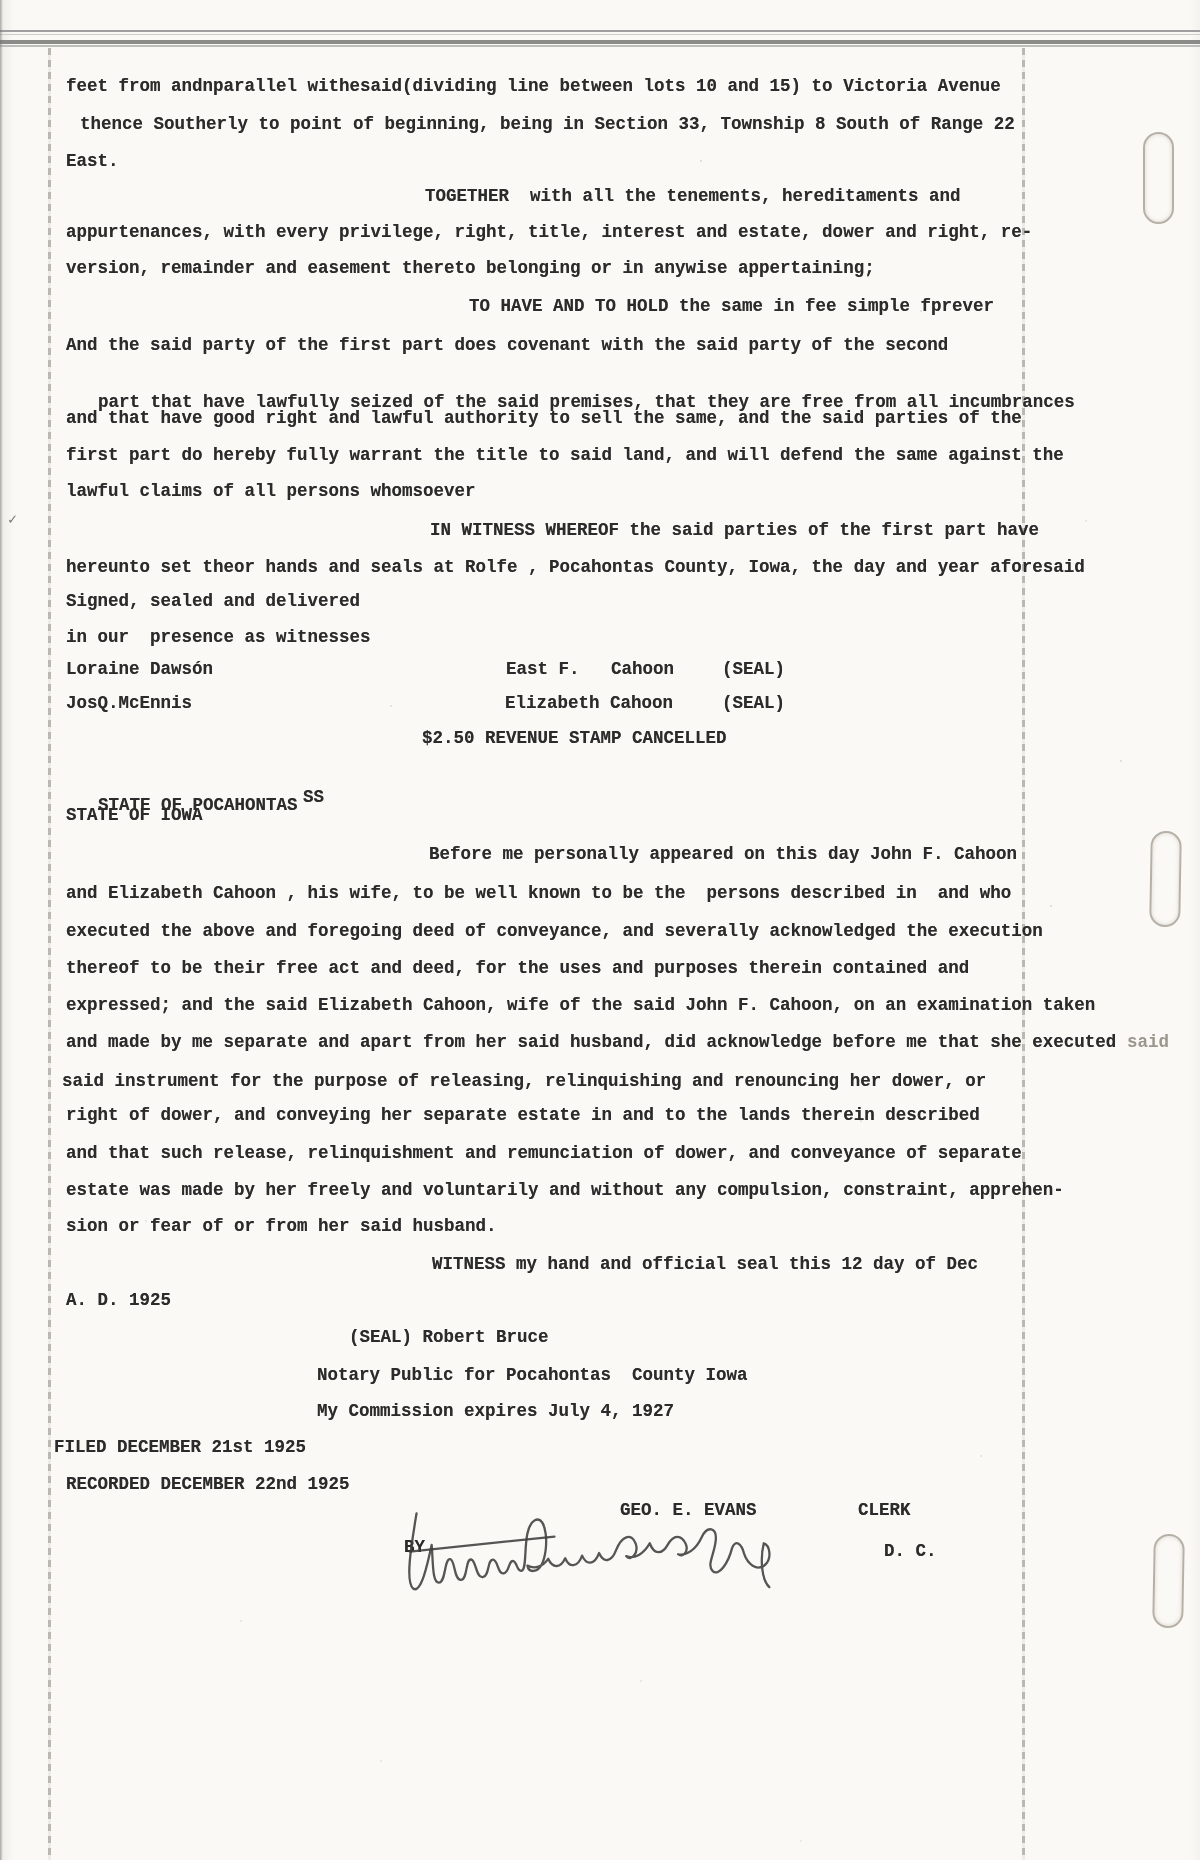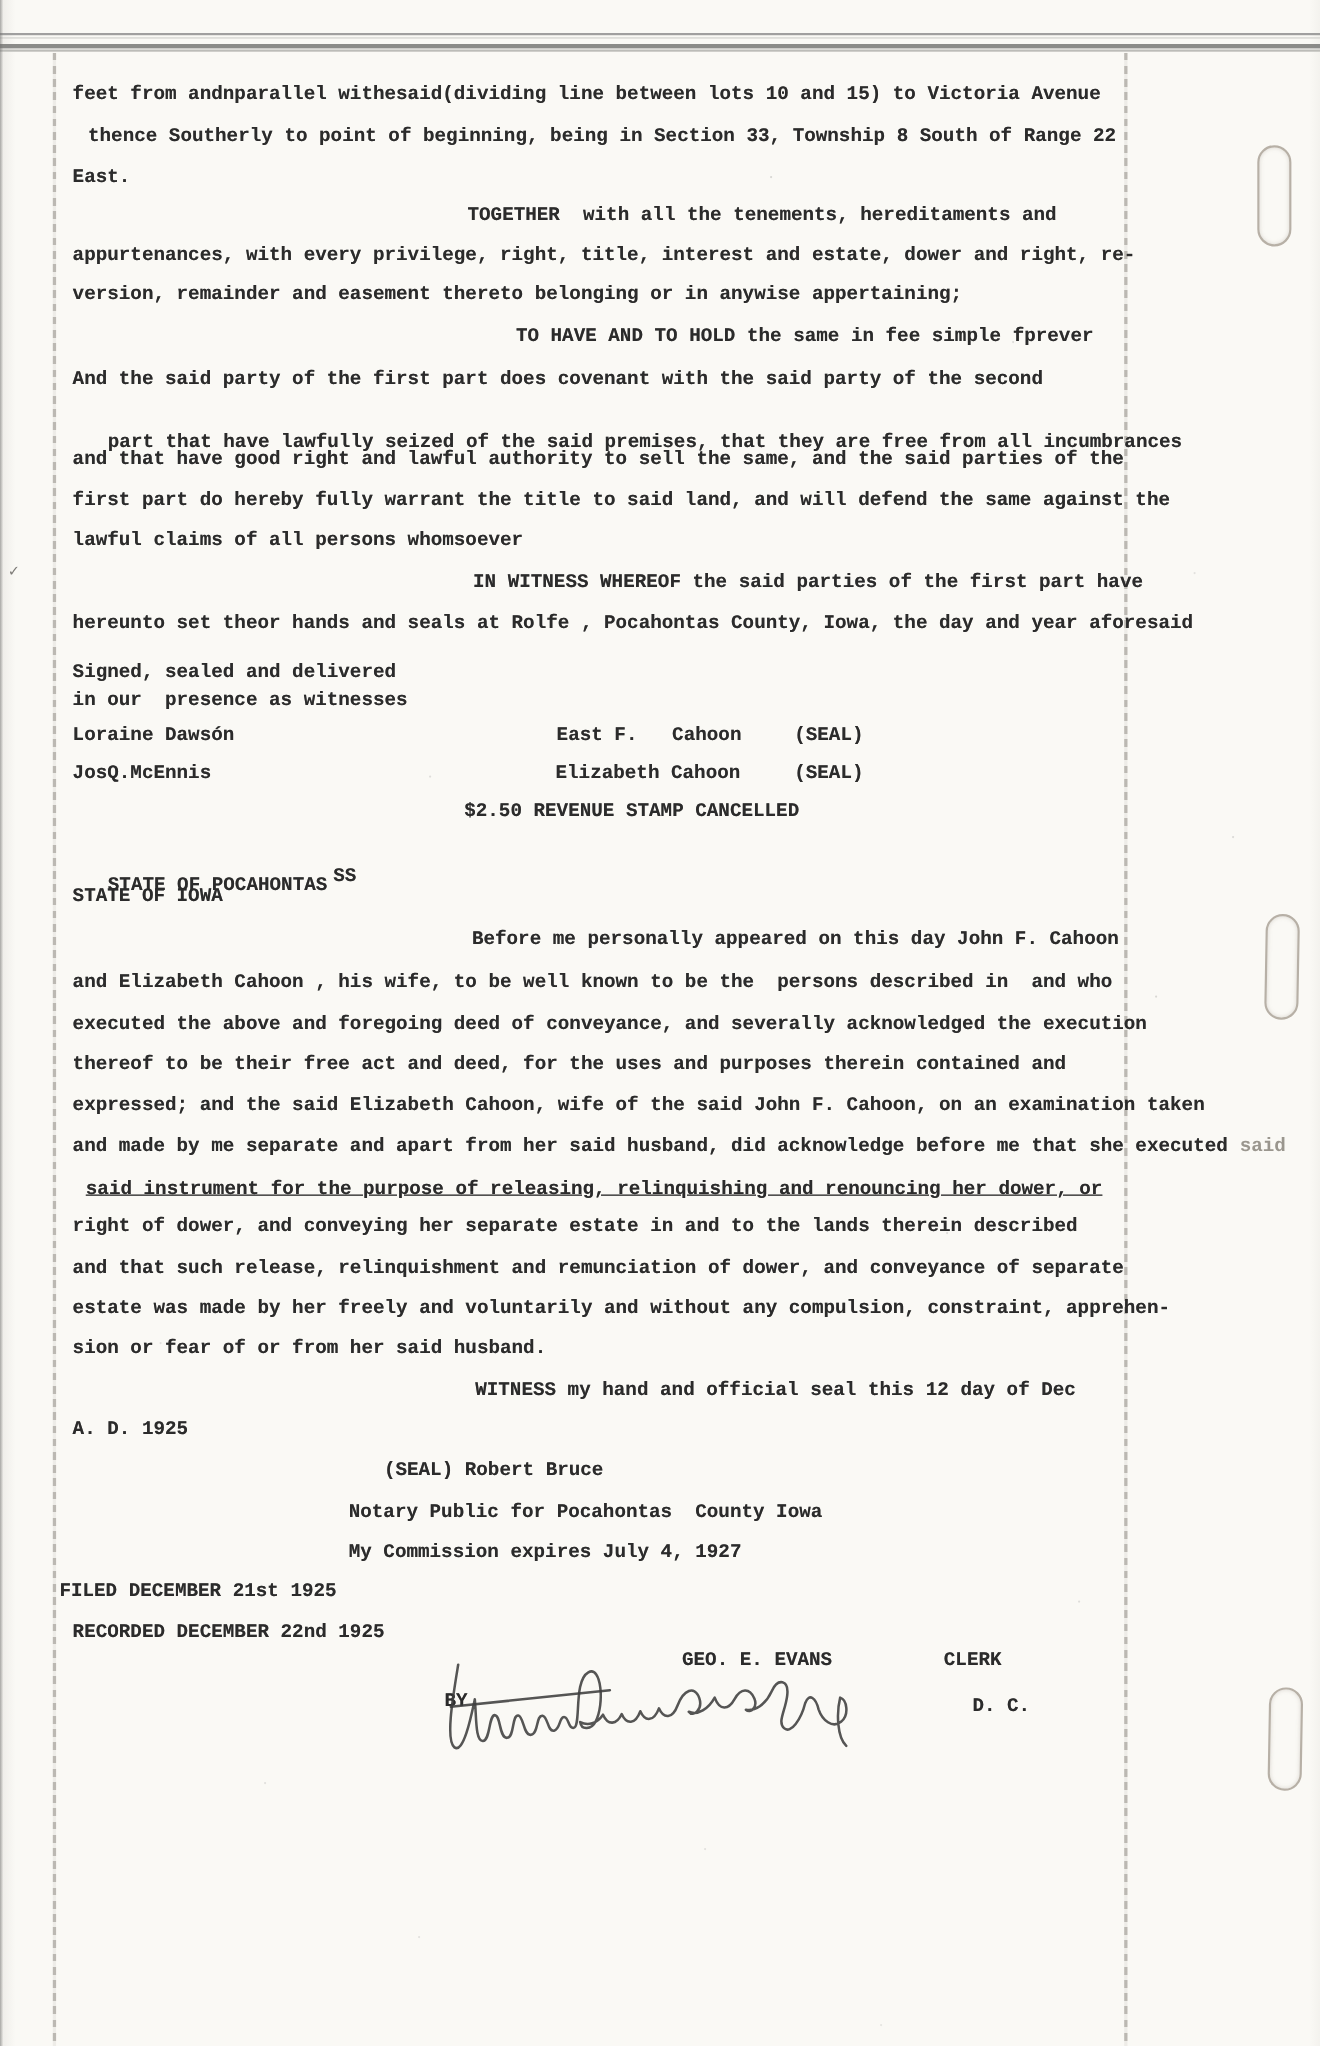--- a/index.html
+++ b/index.html
@@ -80,40 +80,40 @@
       <div class="tl" style="left: 66px; top: 221px;">appurtenances, with every privilege, right, title, interest and estate, dower and right, re-</div>
       <div class="tl" style="left: 66px; top: 257px;">version, remainder and easement thereto belonging or in anywise appertaining;</div>
       <div class="tl" style="left: 425px; top: 295px; margin-left: 44px;">TO HAVE AND TO HOLD the same in fee simple fprever</div>
       <div class="tl" style="left: 66px; top: 334px;">And the said party of the first part does covenant with the said party of the second</div>
       <div class="tl" style="left: 66px; top: 391px; margin-left: 32px;">part that have lawfully seized of the said premises, that they are free from all incumbrances</div>
       <div class="tl" style="left: 66px; top: 407px;">and that have good right and lawful authority to sell the same, and the said parties of the</div>
       <div class="tl" style="left: 66px; top: 444px;">first part do hereby fully warrant the title to said land, and will defend the same against the</div>
       <div class="tl" style="left: 66px; top: 480px;">lawful claims of all persons whomsoever</div>
       <div class="tl" style="left: 430px; top: 519px;">IN WITNESS WHEREOF the said parties of the first part have</div>
       <div class="tl" style="left: 66px; top: 556px;">hereunto set theor hands and seals at Rolfe , Pocahontas County, Iowa, the day and year aforesaid</div>
-      <div class="tl" style="left: 66px; top: 590px; margin-top: 10px;">Signed, sealed and delivered</div>
+      <div class="tl" style="left: 66px; top: 590px;">Signed, sealed and delivered</div>
       <div class="tl" style="left: 66px; top: 626px;">in our  presence as witnesses</div>
       <div class="tl" style="left: 66px; top: 658px;">Loraine Dawsón</div>
       <div class="tl" style="left: 506px; top: 658px;">East F.   Cahoon</div>
       <div class="tl" style="left: 722px; top: 658px;">(SEAL)</div>
       <div class="tl" style="left: 66px; top: 692px;">JosQ.McEnnis</div>
       <div class="tl" style="left: 505px; top: 692px;">Elizabeth Cahoon</div>
       <div class="tl" style="left: 722px; top: 692px;">(SEAL)</div>
       <div class="tl" style="left: 422px; top: 727px;">$2.50 REVENUE STAMP CANCELLED</div>
       <div class="tl" style="left: 66px; top: 794px; margin-left: 32px;">STATE OF POCAHONTAS</div>
       <div class="tl" style="left: 303px; top: 786px;">SS</div>
       <div class="tl" style="left: 66px; top: 804px;">STATE OF IOWA</div>
       <div class="tl" style="left: 429px; top: 843px;">Before me personally appeared on this day John F. Cahoon</div>
       <div class="tl" style="left: 66px; top: 882px;">and Elizabeth Cahoon , his wife, to be well known to be the  persons described in  and who</div>
       <div class="tl" style="left: 66px; top: 920px;">executed the above and foregoing deed of conveyance, and severally acknowledged the execution</div>
       <div class="tl" style="left: 66px; top: 957px;">thereof to be their free act and deed, for the uses and purposes therein contained and</div>
       <div class="tl" style="left: 66px; top: 994px;">expressed; and the said Elizabeth Cahoon, wife of the said John F. Cahoon, on an examination taken</div>
       <div class="tl" style="left: 66px; top: 1031px;">and made by me separate and apart from her said husband, did acknowledge before me that she executed</div>
       <div class="tl light" style="left: 1127px; top: 1031px;">said</div>
-      <div class="tl" style="left: 78px; top: 1070px; text-decoration: underline;">said instrument for the purpose of releasing, relinquishing and renouncing her dower, or</div>
+      <div class="tl" style="left: 62px; top: 1070px;">said instrument for the purpose of releasing, relinquishing and renouncing her dower, or</div>
       <div class="tl" style="left: 66px; top: 1104px;">right of dower, and conveying her separate estate in and to the lands therein described</div>
       <div class="tl" style="left: 66px; top: 1142px;">and that such release, relinquishment and remunciation of dower, and conveyance of separate</div>
       <div class="tl" style="left: 66px; top: 1179px;">estate was made by her freely and voluntarily and without any compulsion, constraint, apprehen-</div>
       <div class="tl" style="left: 66px; top: 1215px;">sion or fear of or from her said husband.</div>
       <div class="tl" style="left: 432px; top: 1253px;">WITNESS my hand and official seal this 12 day of Dec</div>
       <div class="tl" style="left: 66px; top: 1289px;">A. D. 1925</div>
       <div class="tl" style="left: 349px; top: 1326px;">(SEAL) Robert Bruce</div>
       <div class="tl" style="left: 317px; top: 1364px;">Notary Public for Pocahontas  County Iowa</div>
       <div class="tl" style="left: 317px; top: 1400px;">My Commission expires July 4, 1927</div>
       <div class="tl" style="left: 54px; top: 1436px;">FILED DECEMBER 21st 1925</div>

